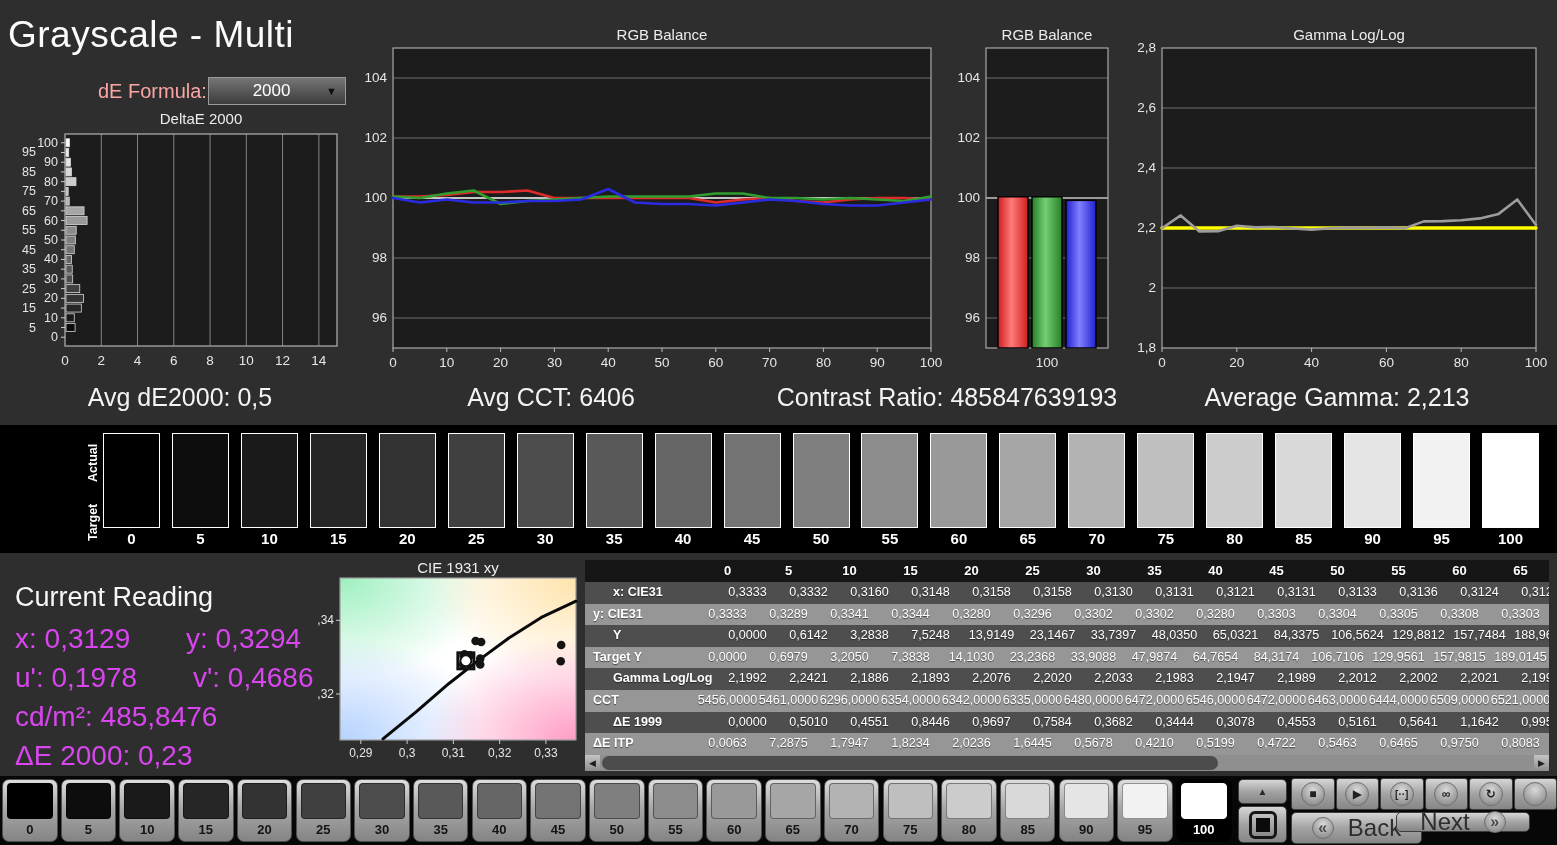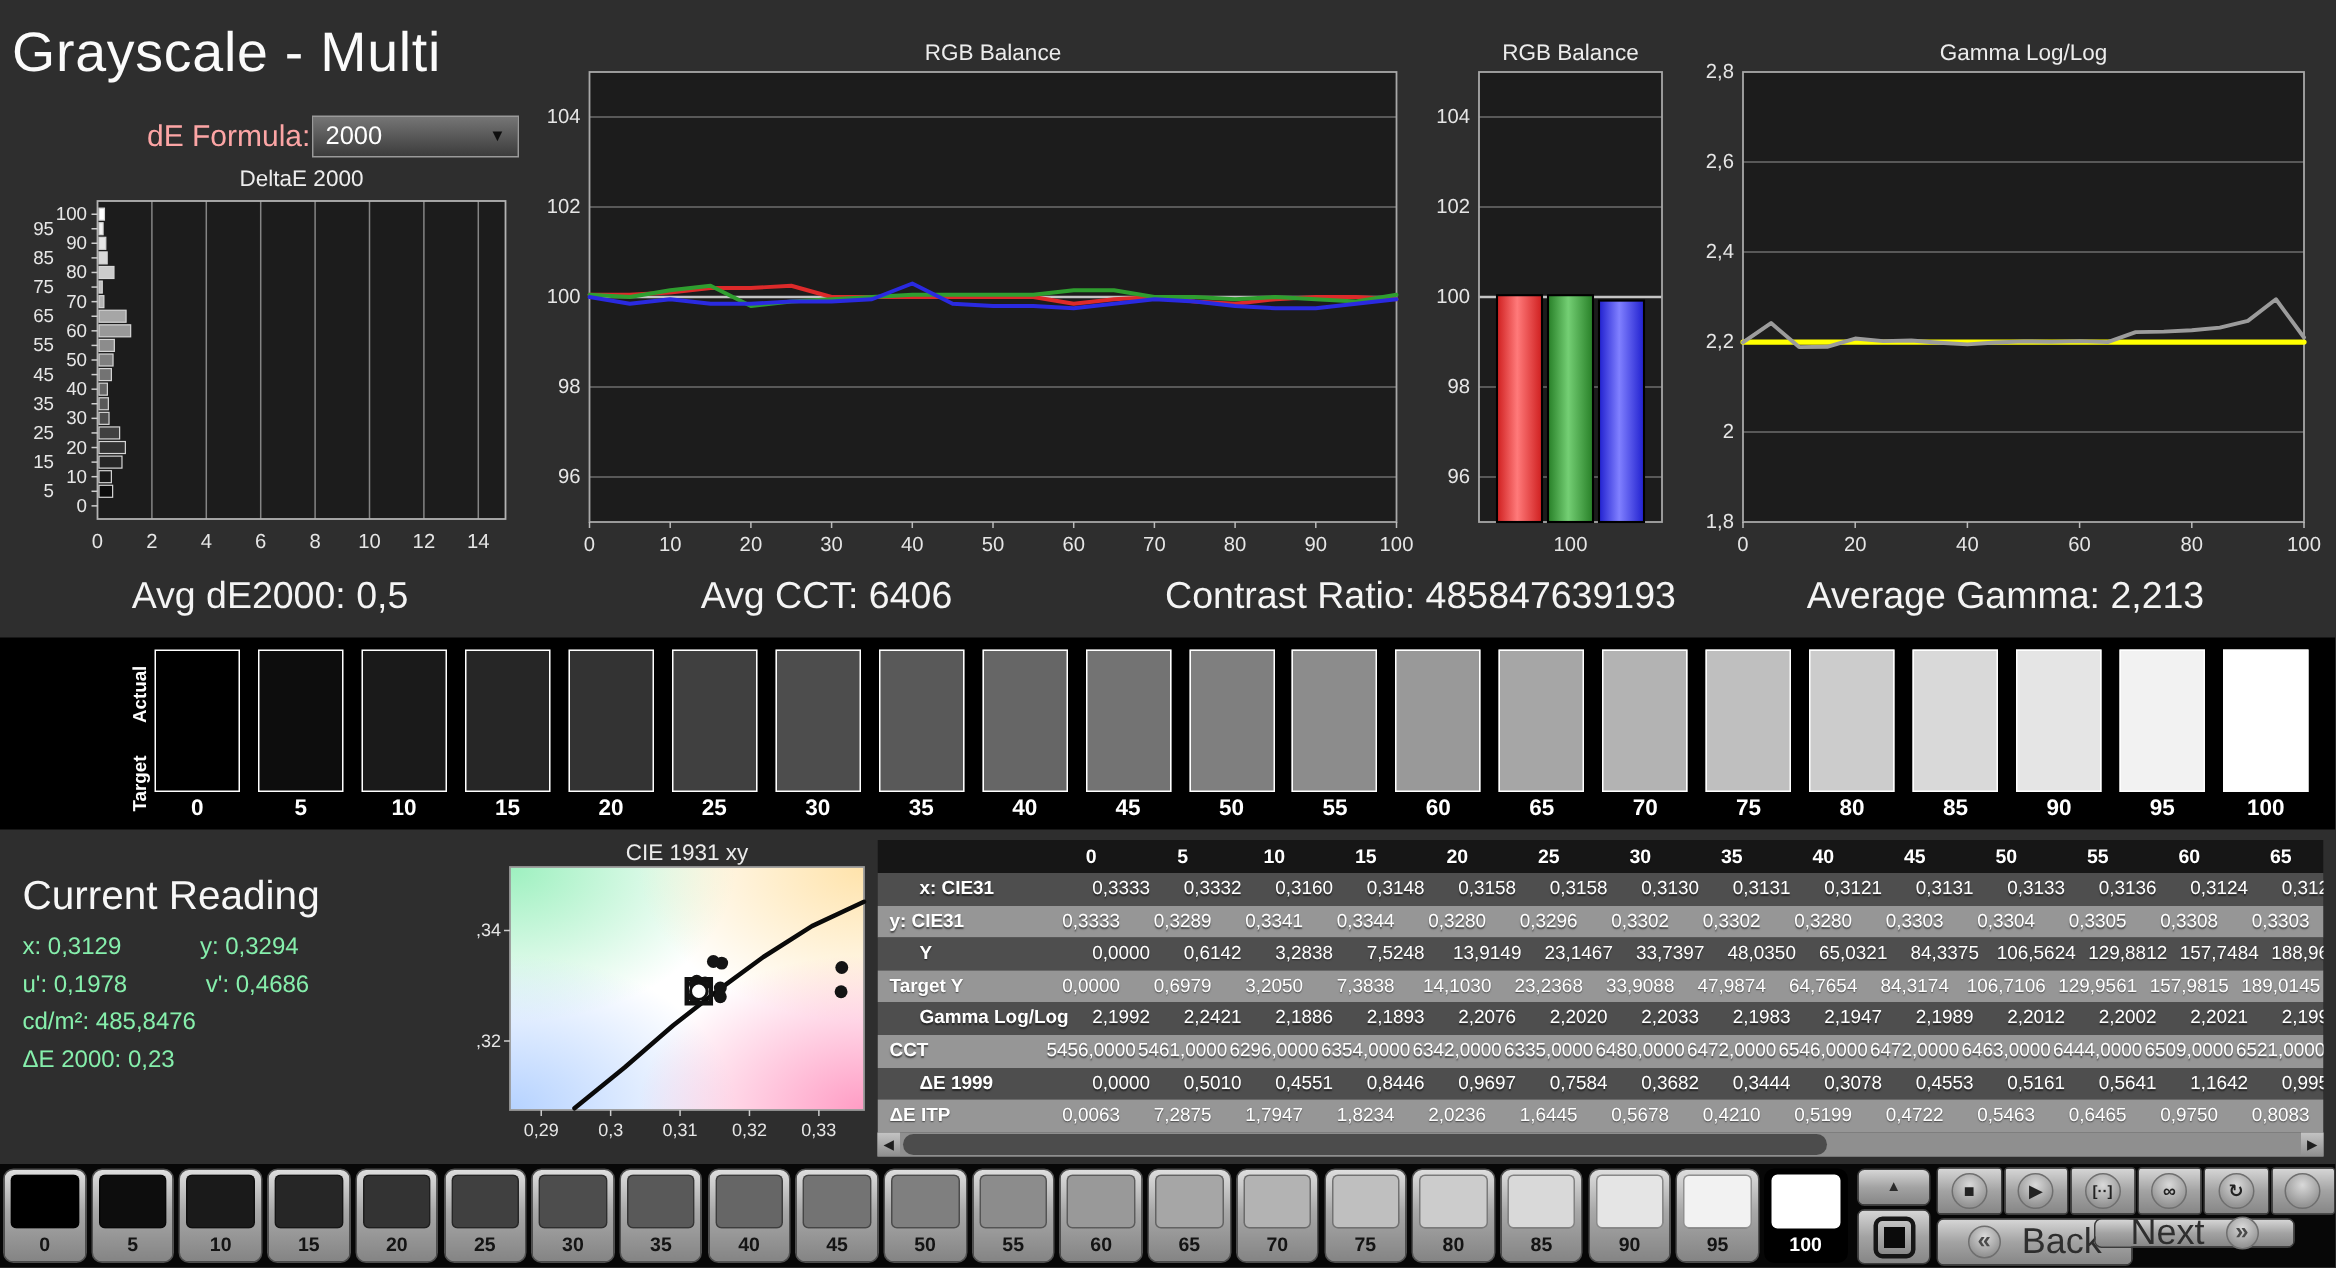--- a/index.html
+++ b/index.html
@@ -6,41 +6,41 @@
   *{box-sizing:border-box;}
   #app{position:relative;width:1557px;height:845px;background:#2e2e2e;
        font-family:"Liberation Sans","DejaVu Sans",sans-serif;color:#eee;overflow:hidden;}
 
   
   .page-title{position:absolute;left:8px;top:14px;font-size:37px;color:#fbfbfb;letter-spacing:.5px;}
   .formula-label{position:absolute;left:98px;top:80px;font-size:20px;color:#fca5a5;}
   .dropdown{position:absolute;left:208px;top:77px;width:138px;height:28px;border:1px solid #9a9a9a;
             background:linear-gradient(180deg,#757575,#3c3c3c);display:flex;align-items:center;
             padding:0 8px;cursor:default;}
-  .dropdown .val{flex:1;font-size:17px;color:#fff;}
+  .dropdown .val{flex:1;font-size:17px;color:#fff;text-align:center;}
   .dropdown .arr{font-size:11px;color:#0e0e0e;}
 
   
   .chartbox{position:absolute;}
   svg text{font-family:"Liberation Sans","DejaVu Sans",sans-serif;}
 
   
   .stat{position:absolute;top:383px;transform:translateX(-50%);font-size:25px;color:#f4f4f4;white-space:nowrap;}
 
   
   #swatch-strip{position:absolute;left:0;top:425px;width:1557px;height:128px;background:#000;}
   .rot-label{position:absolute;left:86px;width:17px;writing-mode:vertical-rl;transform:rotate(180deg);
              font-size:12.5px;font-weight:bold;color:#fff;text-align:center;}
   .swatch{position:absolute;top:8px;height:95px;border:1px solid #fff;}
   .swatch-num{position:absolute;top:105px;height:16px;text-align:center;font-size:15px;font-weight:bold;color:#fff;}
 
   
   #current-reading{position:absolute;left:15px;top:582px;width:300px;}
   #current-reading .cr-title{font-size:27px;color:#f7f7f7;margin-bottom:10px;}
-  .cr-row{font-size:16px;color:#86efac;margin-bottom:7px;white-space:nowrap;}
+  .cr-row{font-size:28px;color:#d946ef;margin-bottom:7px;white-space:nowrap;}
   .cr-row .second{display:inline-block;margin-left:48px;}
 
   
   #data-table{position:absolute;left:585px;top:560px;width:964px;overflow:hidden;}
   .trow{display:grid;grid-template-columns:112px repeat(14,61px);height:21.6px;line-height:21.6px;}
   .trow.thead{background:#161616;height:22px;line-height:22px;}
   .trow.dark{background:#4e4e4e;padding-left:20px;}
   .trow.light{background:#969696;}
   .tcell{text-align:center;font-size:12.6px;color:#fff;white-space:nowrap;overflow:hidden;
          text-shadow:0 1px 1px rgba(0,0,0,.55);}

